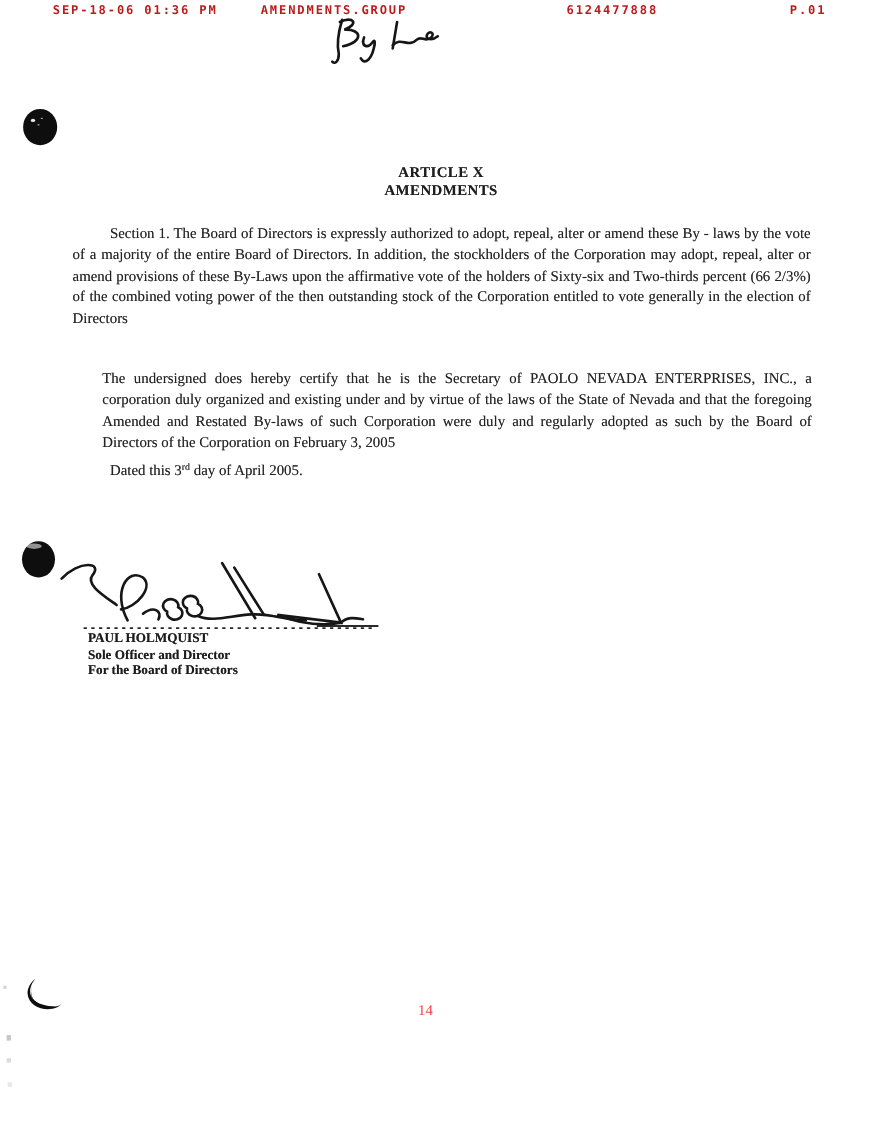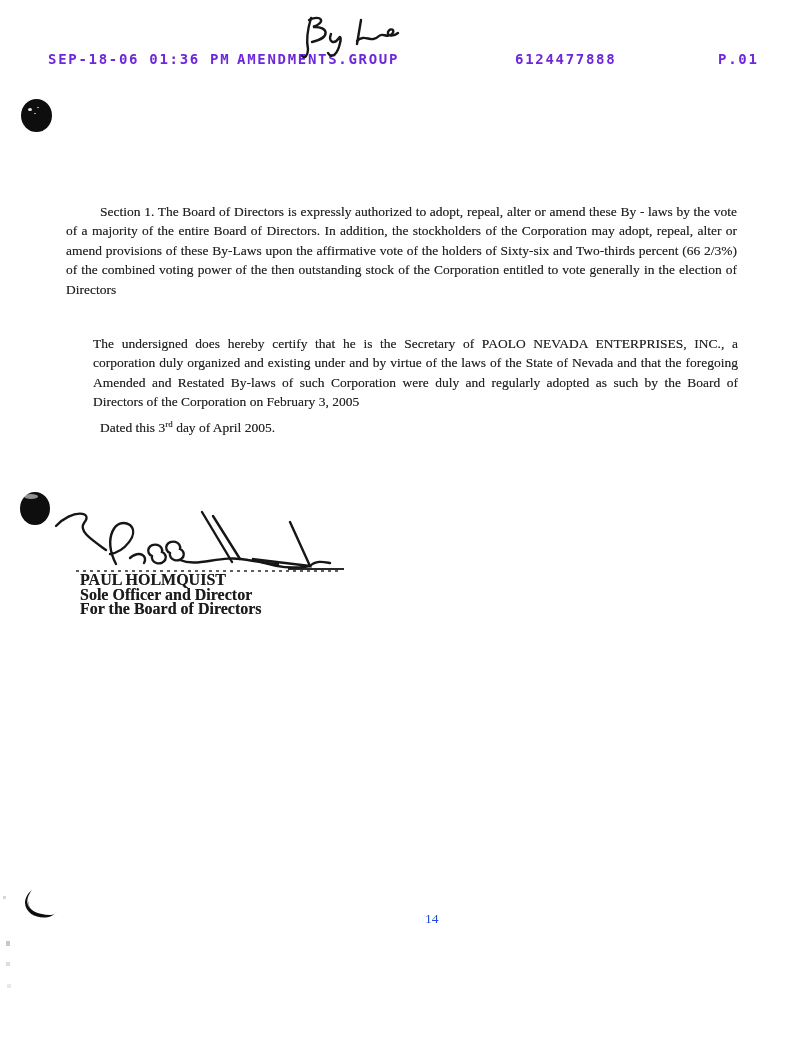--- a/index.html
+++ b/index.html
@@ -11,26 +11,25 @@
     font-family: "Liberation Serif", serif;
     color: #242424;
     overflow: hidden;
   }
 
   
   .fax-header span {
     position: absolute;
     top: 3px;
     font-family: "DejaVu Sans Mono", monospace;
-    font-size: 14px;
+    font-size: 11px;
     font-weight: 700;
     letter-spacing: 1.7px;
-    color: #6d28d9;
+    color: #b91c1c;
     white-space: pre;
-    margin-top: 48px;
   }
   .fh-timestamp { left: 48px; }
   .fh-sender    { left: 237px; }
   .fh-number    { left: 515px; }
   .fh-page      { left: 718px; }
 
   
   .handwritten-note { position: absolute; left: 295px; top: 12px; }
   .signature-svg    { position: absolute; left: 52px;  top: 506px; }
   .crescent-svg     { position: absolute; left: 18px;  top: 888px; }
@@ -87,32 +86,32 @@
   .heading-certificate { top: 294px; padding-left: 10px; }
   .heading-secretary   { top: 476px; padding-left: 24px; }
 
   .dated-line { left: 100px; top: 401px; width: 400px; text-align: left; }
   .dated-line sup { font-size: 9px; vertical-align: 5px; margin-top: 32px; }
 
   .signatory-block {
     position: absolute;
     left: 80px; top: 573px;
     font-weight: 700;
-    font-size: 16px;
+    font-size: 12px;
     line-height: 14.5px;
     color: #1c1c1c;
     text-shadow: 0 0 0.5px rgba(20,20,20,.6);
   }
   .signatory-block div { white-space: nowrap; }
 
   .page-number {
     position: absolute;
-    left: 425px; top: 911px;
+    left: 380px; top: 911px;
     font-size: 13.5px;
-    color: #1d4ed8;
+    color: #ef4444;
   }
 </style>
 </head>
 <body>
 
 <div class="page">
 
   <div class="fax-header">
     <span class="fh-timestamp">SEP-18-06 01:36 PM</span>
     <span class="fh-sender">AMENDMENTS.GROUP</span>
@@ -124,20 +123,24 @@
     <path class="ink-stroke" d="M16 6 C 13 16, 11 28, 13 37 C 13 43, 10 47, 7 44"></path>
     <path class="ink-stroke" d="M14 8 C 26 2, 32 10, 18 15 C 34 14, 36 26, 17 30"></path>
     <path class="ink-stroke" d="M36 22 C 33 30, 39 33, 44 26 C 46 23, 46 28, 45 31 C 43 41, 37 48, 33 41"></path>
     <path class="ink-stroke" d="M66 8 L 62 32"></path>
     <path class="ink-stroke" d="M62 29 C 70 21, 76 32, 84 24 C 88 20, 92 27, 97 22 C 101 18, 95 15, 93 20 C 92 24, 98 25, 103 21"></path>
   </svg>
 
   <div class="punch-hole top"></div>
 
 
+  <div class="heading heading-article">
+    <div>ARTICLE X</div>
+    <div>AMENDMENTS</div>
+  </div>
 
   <p class="doc-text para-section1">Section 1.  The Board of Directors is expressly authorized to adopt, repeal, alter or amend these By - laws by the vote of a majority of the entire Board of Directors. In addition, the stockholders of the Corporation may adopt, repeal, alter or amend provisions of these By-Laws upon the affirmative vote of the holders of Sixty-six and Two-thirds percent (66 2/3%) of the combined voting power of the then outstanding stock of the Corporation entitled to vote generally in the election of Directors</p>
 
   <p class="doc-text para-certificate">The undersigned does hereby certify that he is the Secretary of PAOLO NEVADA ENTERPRISES, INC., a corporation duly organized and existing under and by virtue of the laws of the State of Nevada  and that the foregoing Amended and Restated By-laws of such Corporation were duly and regularly adopted as such by the Board of Directors of the Corporation on February 3, 2005</p>
 
   <p class="doc-text dated-line"><span>Dated this 3</span><sup>rd</sup><span>  day of April 2005.</span></p>
 
 
   <div class="punch-hole mid"></div>
 

